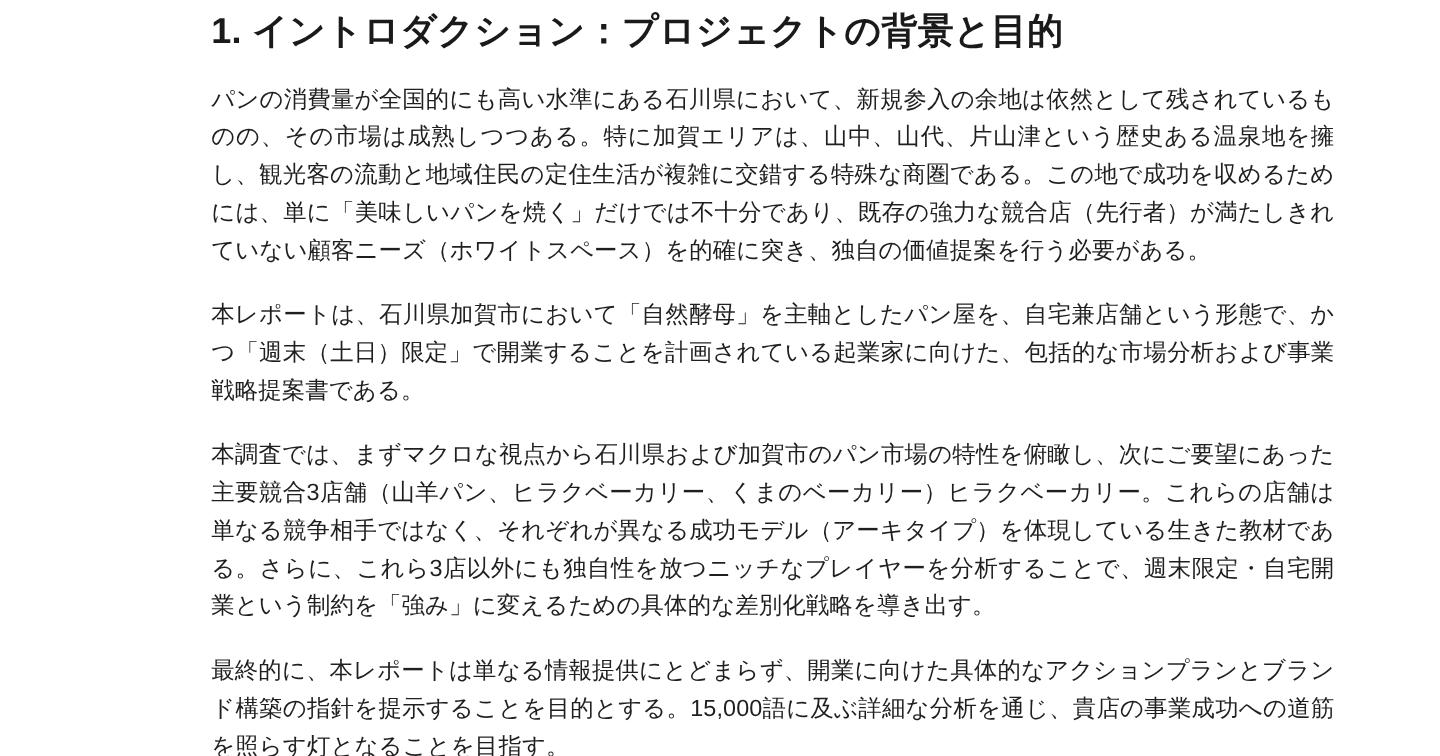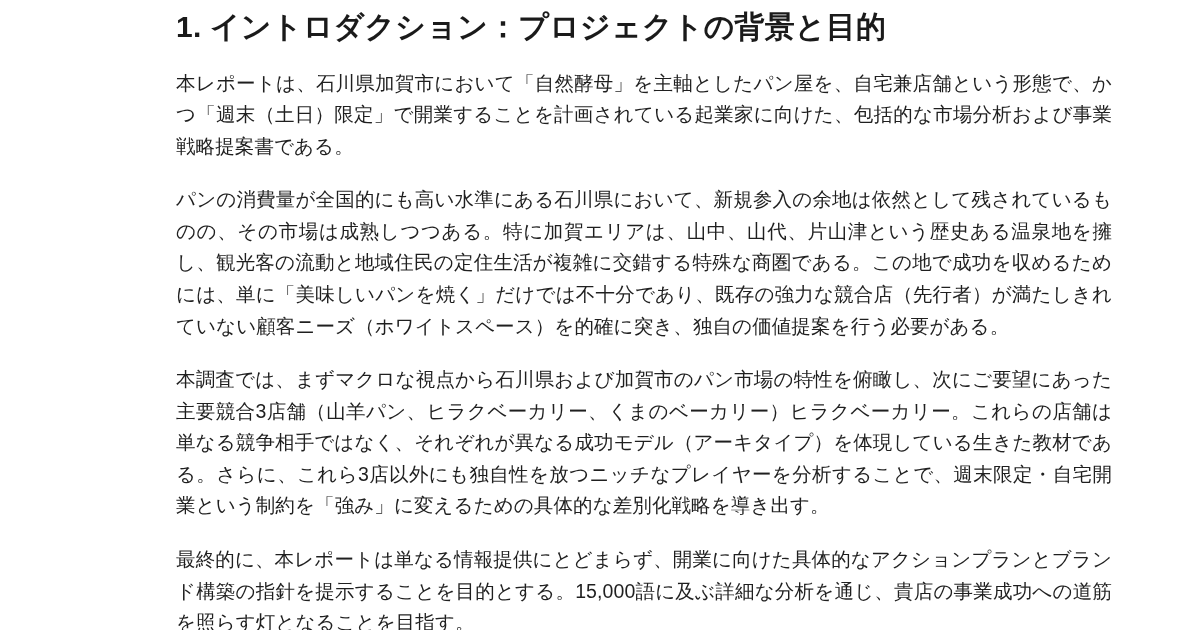--- a/index.html
+++ b/index.html
@@ -42,17 +42,17 @@
   }
   .doc-paragraph:last-child {
     margin-bottom: 0;
   }
 </style>
 </head>
 <body>
 
 <div class="page">
   <h1 class="doc-heading">1. イントロダクション：プロジェクトの背景と目的</h1>
+  <p class="doc-paragraph">パンの消費量が全国的にも高い水準にある石川県において、新規参入の余地は依然として残されているものの、その市場は成熟しつつある。特に加賀エリアは、山中、山代、片山津という歴史ある温泉地を擁し、観光客の流動と地域住民の定住生活が複雑に交錯する特殊な商圏である。この地で成功を収めるためには、単に「美味しいパンを焼く」だけでは不十分であり、既存の強力な競合店（先行者）が満たしきれていない顧客ニーズ（ホワイトスペース）を的確に突き、独自の価値提案を行う必要がある。</p>
   <p class="doc-paragraph">本レポートは、石川県加賀市において「自然酵母」を主軸としたパン屋を、自宅兼店舗という形態で、かつ「週末（土日）限定」で開業することを計画されている起業家に向けた、包括的な市場分析および事業戦略提案書である。</p>
-  <p class="doc-paragraph">パンの消費量が全国的にも高い水準にある石川県において、新規参入の余地は依然として残されているものの、その市場は成熟しつつある。特に加賀エリアは、山中、山代、片山津という歴史ある温泉地を擁し、観光客の流動と地域住民の定住生活が複雑に交錯する特殊な商圏である。この地で成功を収めるためには、単に「美味しいパンを焼く」だけでは不十分であり、既存の強力な競合店（先行者）が満たしきれていない顧客ニーズ（ホワイトスペース）を的確に突き、独自の価値提案を行う必要がある。</p>
   <p class="doc-paragraph">本調査では、まずマクロな視点から石川県および加賀市のパン市場の特性を俯瞰し、次にご要望にあった主要競合3店舗（山羊パン、ヒラクベーカリー、くまのベーカリー）ヒラクベーカリー。これらの店舗は単なる競争相手ではなく、それぞれが異なる成功モデル（アーキタイプ）を体現している生きた教材である。さらに、これら3店以外にも独自性を放つニッチなプレイヤーを分析することで、週末限定・自宅開業という制約を「強み」に変えるための具体的な差別化戦略を導き出す。</p>
   <p class="doc-paragraph">最終的に、本レポートは単なる情報提供にとどまらず、開業に向けた具体的なアクションプランとブランド構築の指針を提示することを目的とする。15,000語に及ぶ詳細な分析を通じ、貴店の事業成功への道筋を照らす灯となることを目指す。</p>
 </div>
 
 </body></html>

